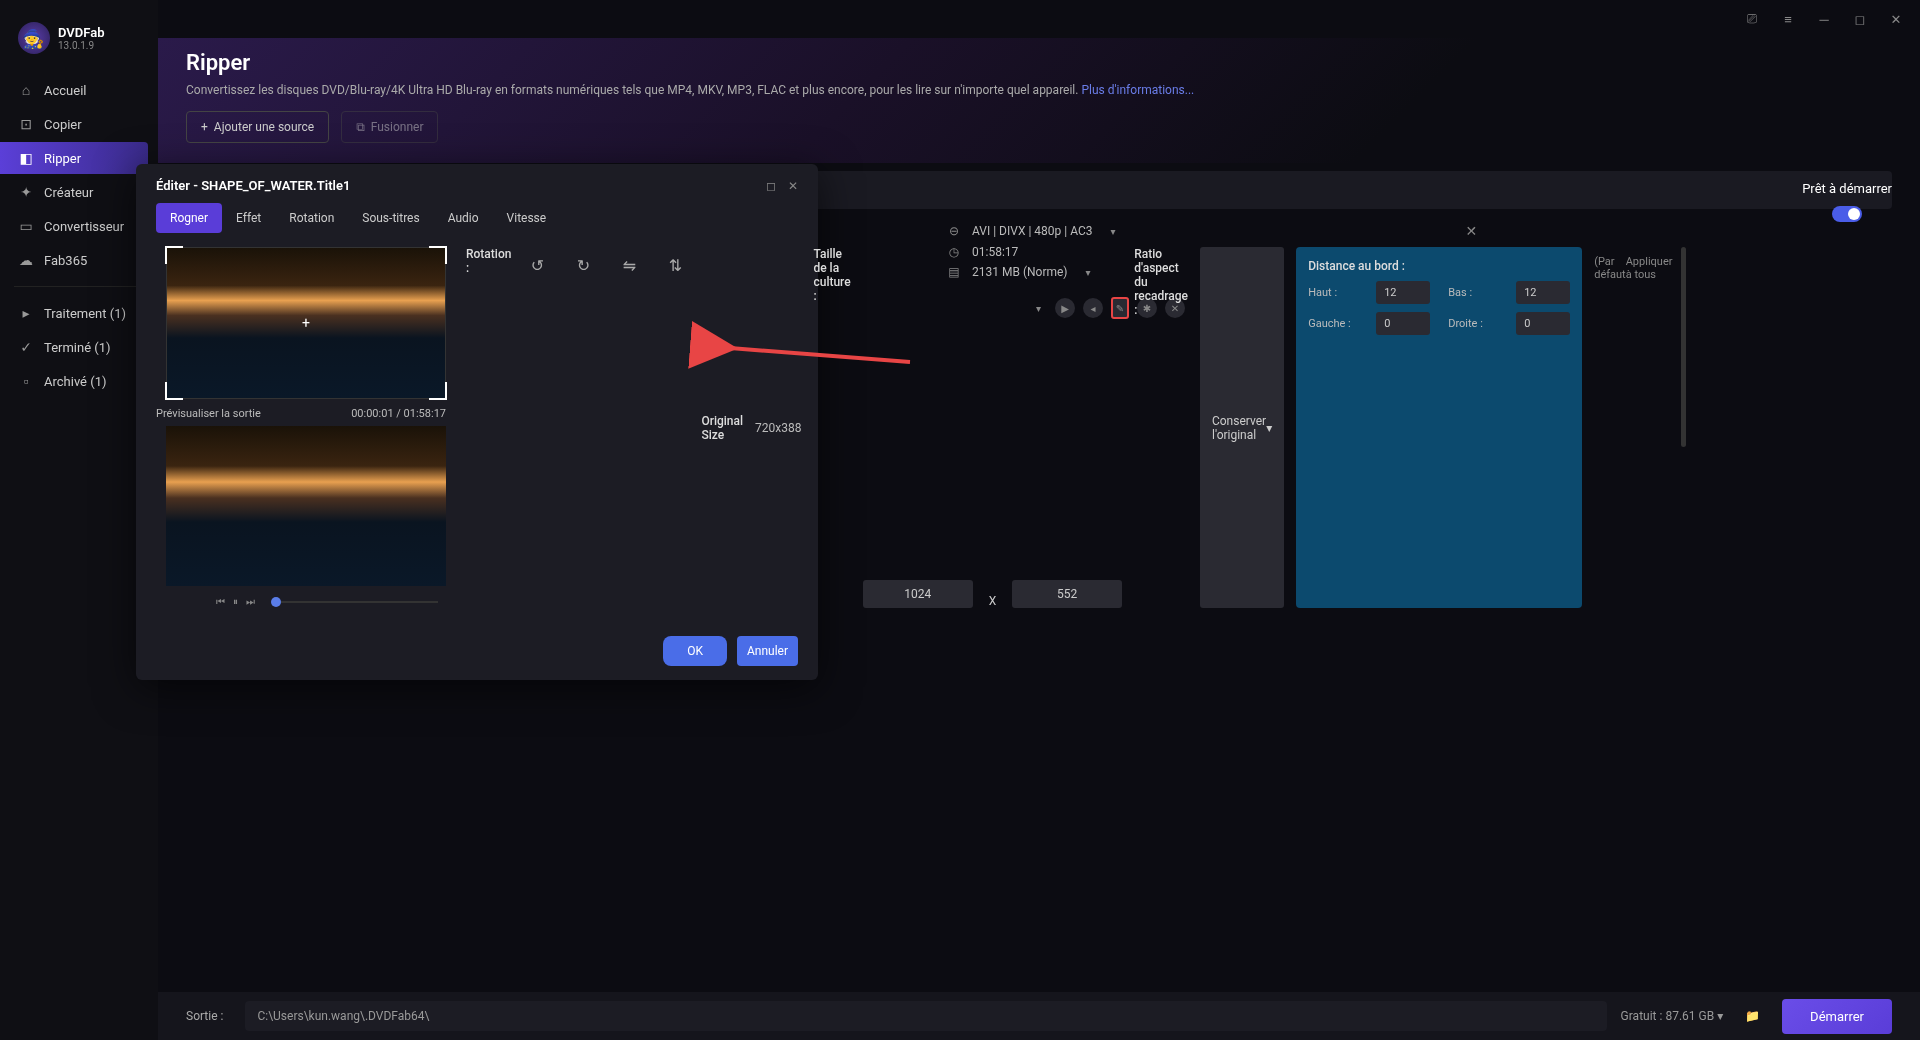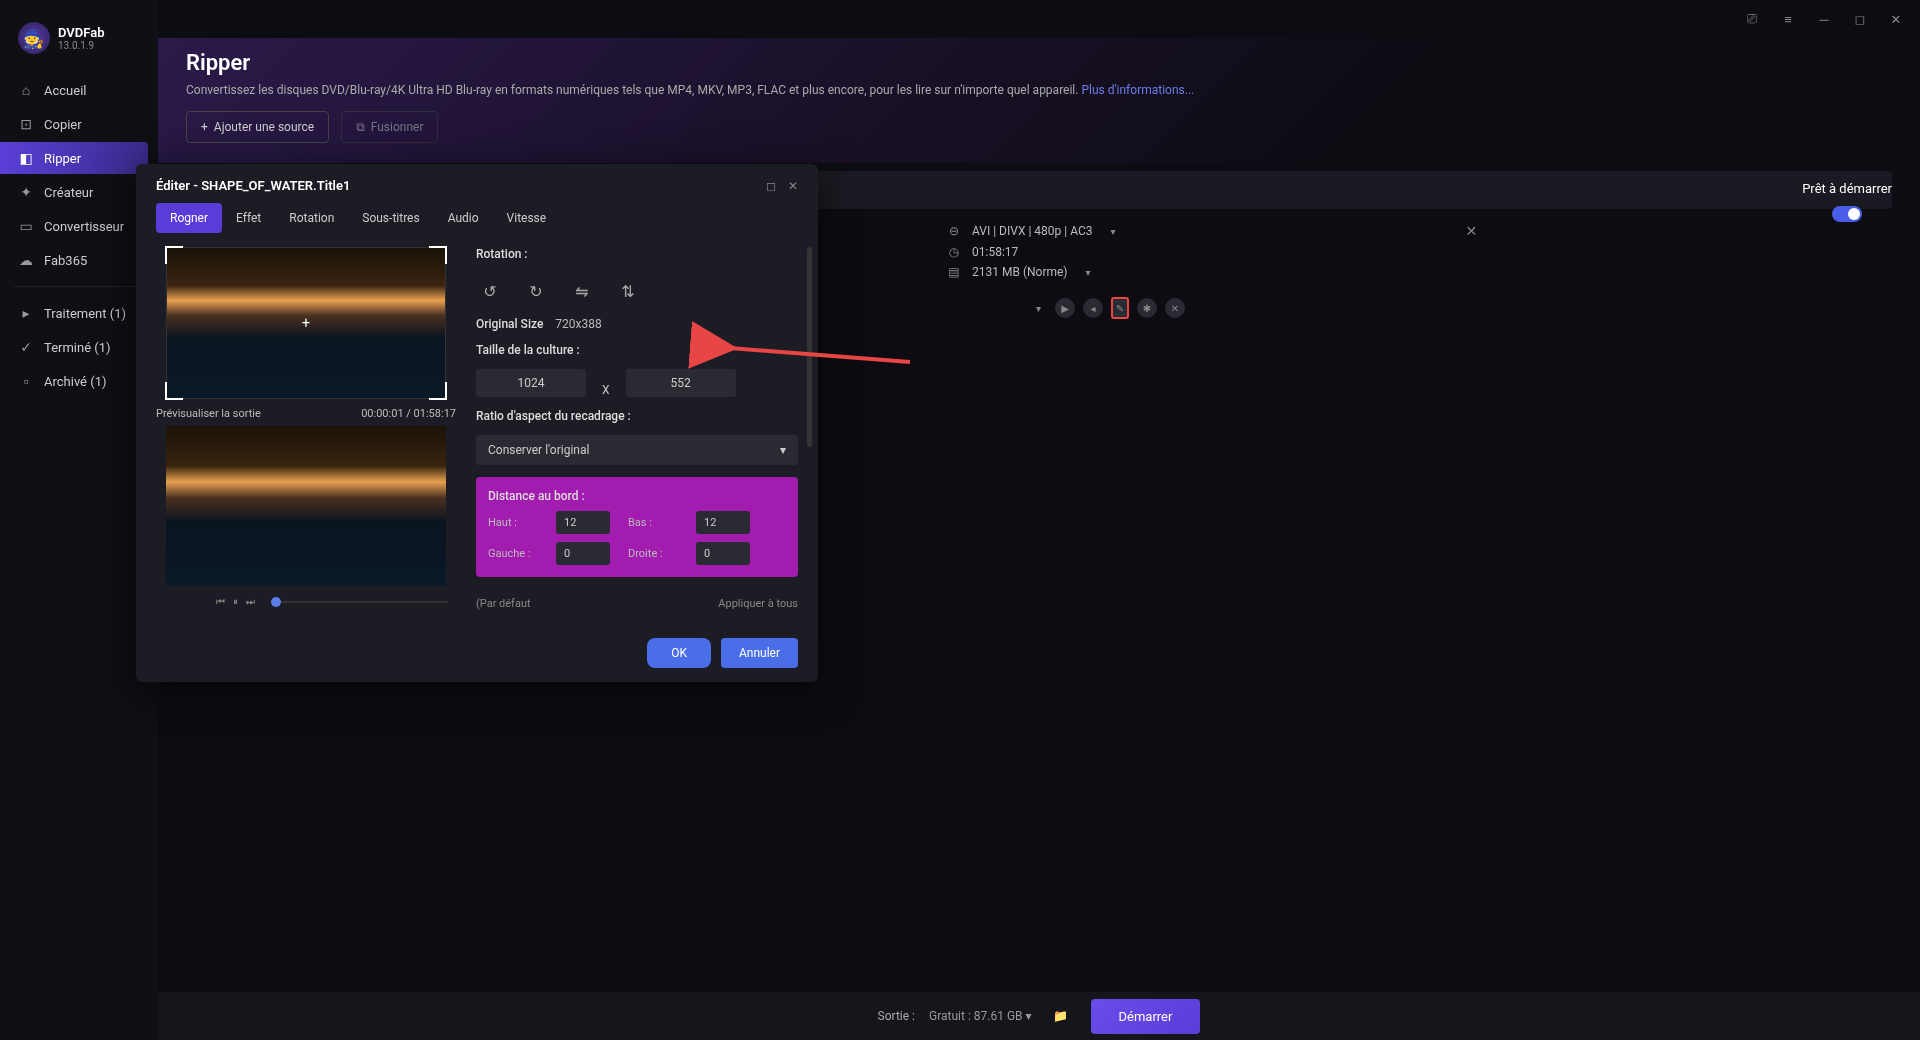--- a/index.html
+++ b/index.html
@@ -62,38 +62,38 @@
 .cm-tr { top:-2px; right:-2px; border-left:none; border-bottom:none; }
 .cm-bl { bottom:-2px; left:-2px; border-right:none; border-top:none; }
 .cm-br { bottom:-2px; right:-2px; border-left:none; border-top:none; }
 .cm-cross { position:absolute; top:50%; left:50%; transform:translate(-50%,-50%); color:#fff; font-size:14px; }
 .pv-row { display:flex; justify-content:space-between; font-size:11px; color:#bbb; padding:8px 0 6px; }
 .preview2 { width:280px; height:160px; background:linear-gradient(180deg,#1a1208 0%,#3a2410 25%,#e8a050 35%,#4a3020 45%,#0a1420 60%,#0a1828 100%); margin-left:10px; }
 .play-ctrls { display:flex; align-items:center; gap:8px; padding:10px 0 0 60px; }
 .pc-btn { color:#888; font-size:10px; cursor:pointer; }
 .pc-track { flex:1; height:2px; background:#333; position:relative; margin:0 8px; }
 .pc-thumb { position:absolute; left:0; top:-4px; width:10px; height:10px; background:#5a7de8; border-radius:50%; }
-.m-right { flex:1; display:flex; flex-direction:column; gap:12px; font-size:12px; color:#ccc; position:relative; }
+.m-right { flex:1; display:flex; flex-direction:row; gap:12px; font-size:12px; color:#ccc; position:relative; }
 .r-label { font-weight:500; color:#ddd; }
 .rot-row { display:flex; gap:18px; margin-top:4px; }
 .rot-ic { width:28px; height:28px; display:flex; align-items:center; justify-content:center; color:#aaa; cursor:pointer; font-size:16px; }
 .sz-row { display:flex; gap:12px; align-items:center; }
 .sz-val { color:#bbb; }
 .inp-row { display:flex; align-items:flex-end; gap:16px; }
 .inp { background:#2a2a32; border:none; color:#ccc; padding:7px 10px; border-radius:3px; width:110px; text-align:center; font-size:12px; }
 .sel { background:#2a2a32; border:none; color:#ccc; padding:8px 12px; border-radius:3px; width:100%; font-size:12px; display:flex; justify-content:space-between; align-items:center; cursor:pointer; }
-.edge-box { background:#a21caf; padding:12px; border-radius:4px; }
+.edge-box { background:#0c4a6e; padding:12px; border-radius:4px; }
 .edge-row { display:flex; gap:18px; margin-top:8px; align-items:center; }
 .edge-lbl { width:50px; font-size:11px; color:#bbb; }
 .edge-inp { background:#2a2a32; border:none; color:#ccc; padding:5px 8px; border-radius:3px; width:54px; font-size:11px; }
 .m-foot-inner { display:flex; justify-content:space-between; padding:8px 0 0; font-size:11px; color:#888; }
 .m-scroll { position:absolute; right:-14px; top:0; width:5px; height:200px; background:#333; border-radius:3px; }
 .m-actions { display:flex; justify-content:flex-end; gap:10px; padding:14px 20px; }
 .btn-ok { background:#4a6de8; color:#fff; padding:8px 24px; border:none; border-radius:8px; font-size:12px; cursor:pointer; }
-.btn-cancel { background:#4a6de8; color:#fff; padding:8px 18px; border:none; border-radius:4px; font-size:12px; cursor:pointer; }
+.btn-cancel { background:#4a6de8; color:#fff; padding:8px 10px; border:none; border-radius:4px; font-size:12px; cursor:pointer; }
 
 .arrow { position:absolute; left:720px; top:338px; pointer-events:none; }
 .arrow svg { overflow:visible; }
 </style>
 </head>
 <body>
 
 <div class="app">
   <div class="sidebar">
     <div class="logo">
@@ -195,20 +195,21 @@
         <span style="color:#888;font-size:10px;margin-right:6px">▾</span>
         <div class="icon-btn">▶</div>
         <div class="icon-btn">◂</div>
         <div class="icon-btn hl">✎</div>
         <div class="icon-btn">✱</div>
         <div class="icon-btn">✕</div>
       </div>
     </div>
     <div class="footer">
       <span>Sortie :</span>
+      <div class="out-path">C:\Users\kun.wang\.DVDFab64\</div>
       <span class="free-sp">Gratuit : 87.61 GB ▾</span>
       <span class="folder-ic">📁</span>
       <button class="btn-start">Démarrer</button>
     </div>
   </div>
 </div>
 
 <div class="modal">
   <div class="m-head">
     <div class="m-title">Éditer - SHAPE_OF_WATER.Title1</div>

